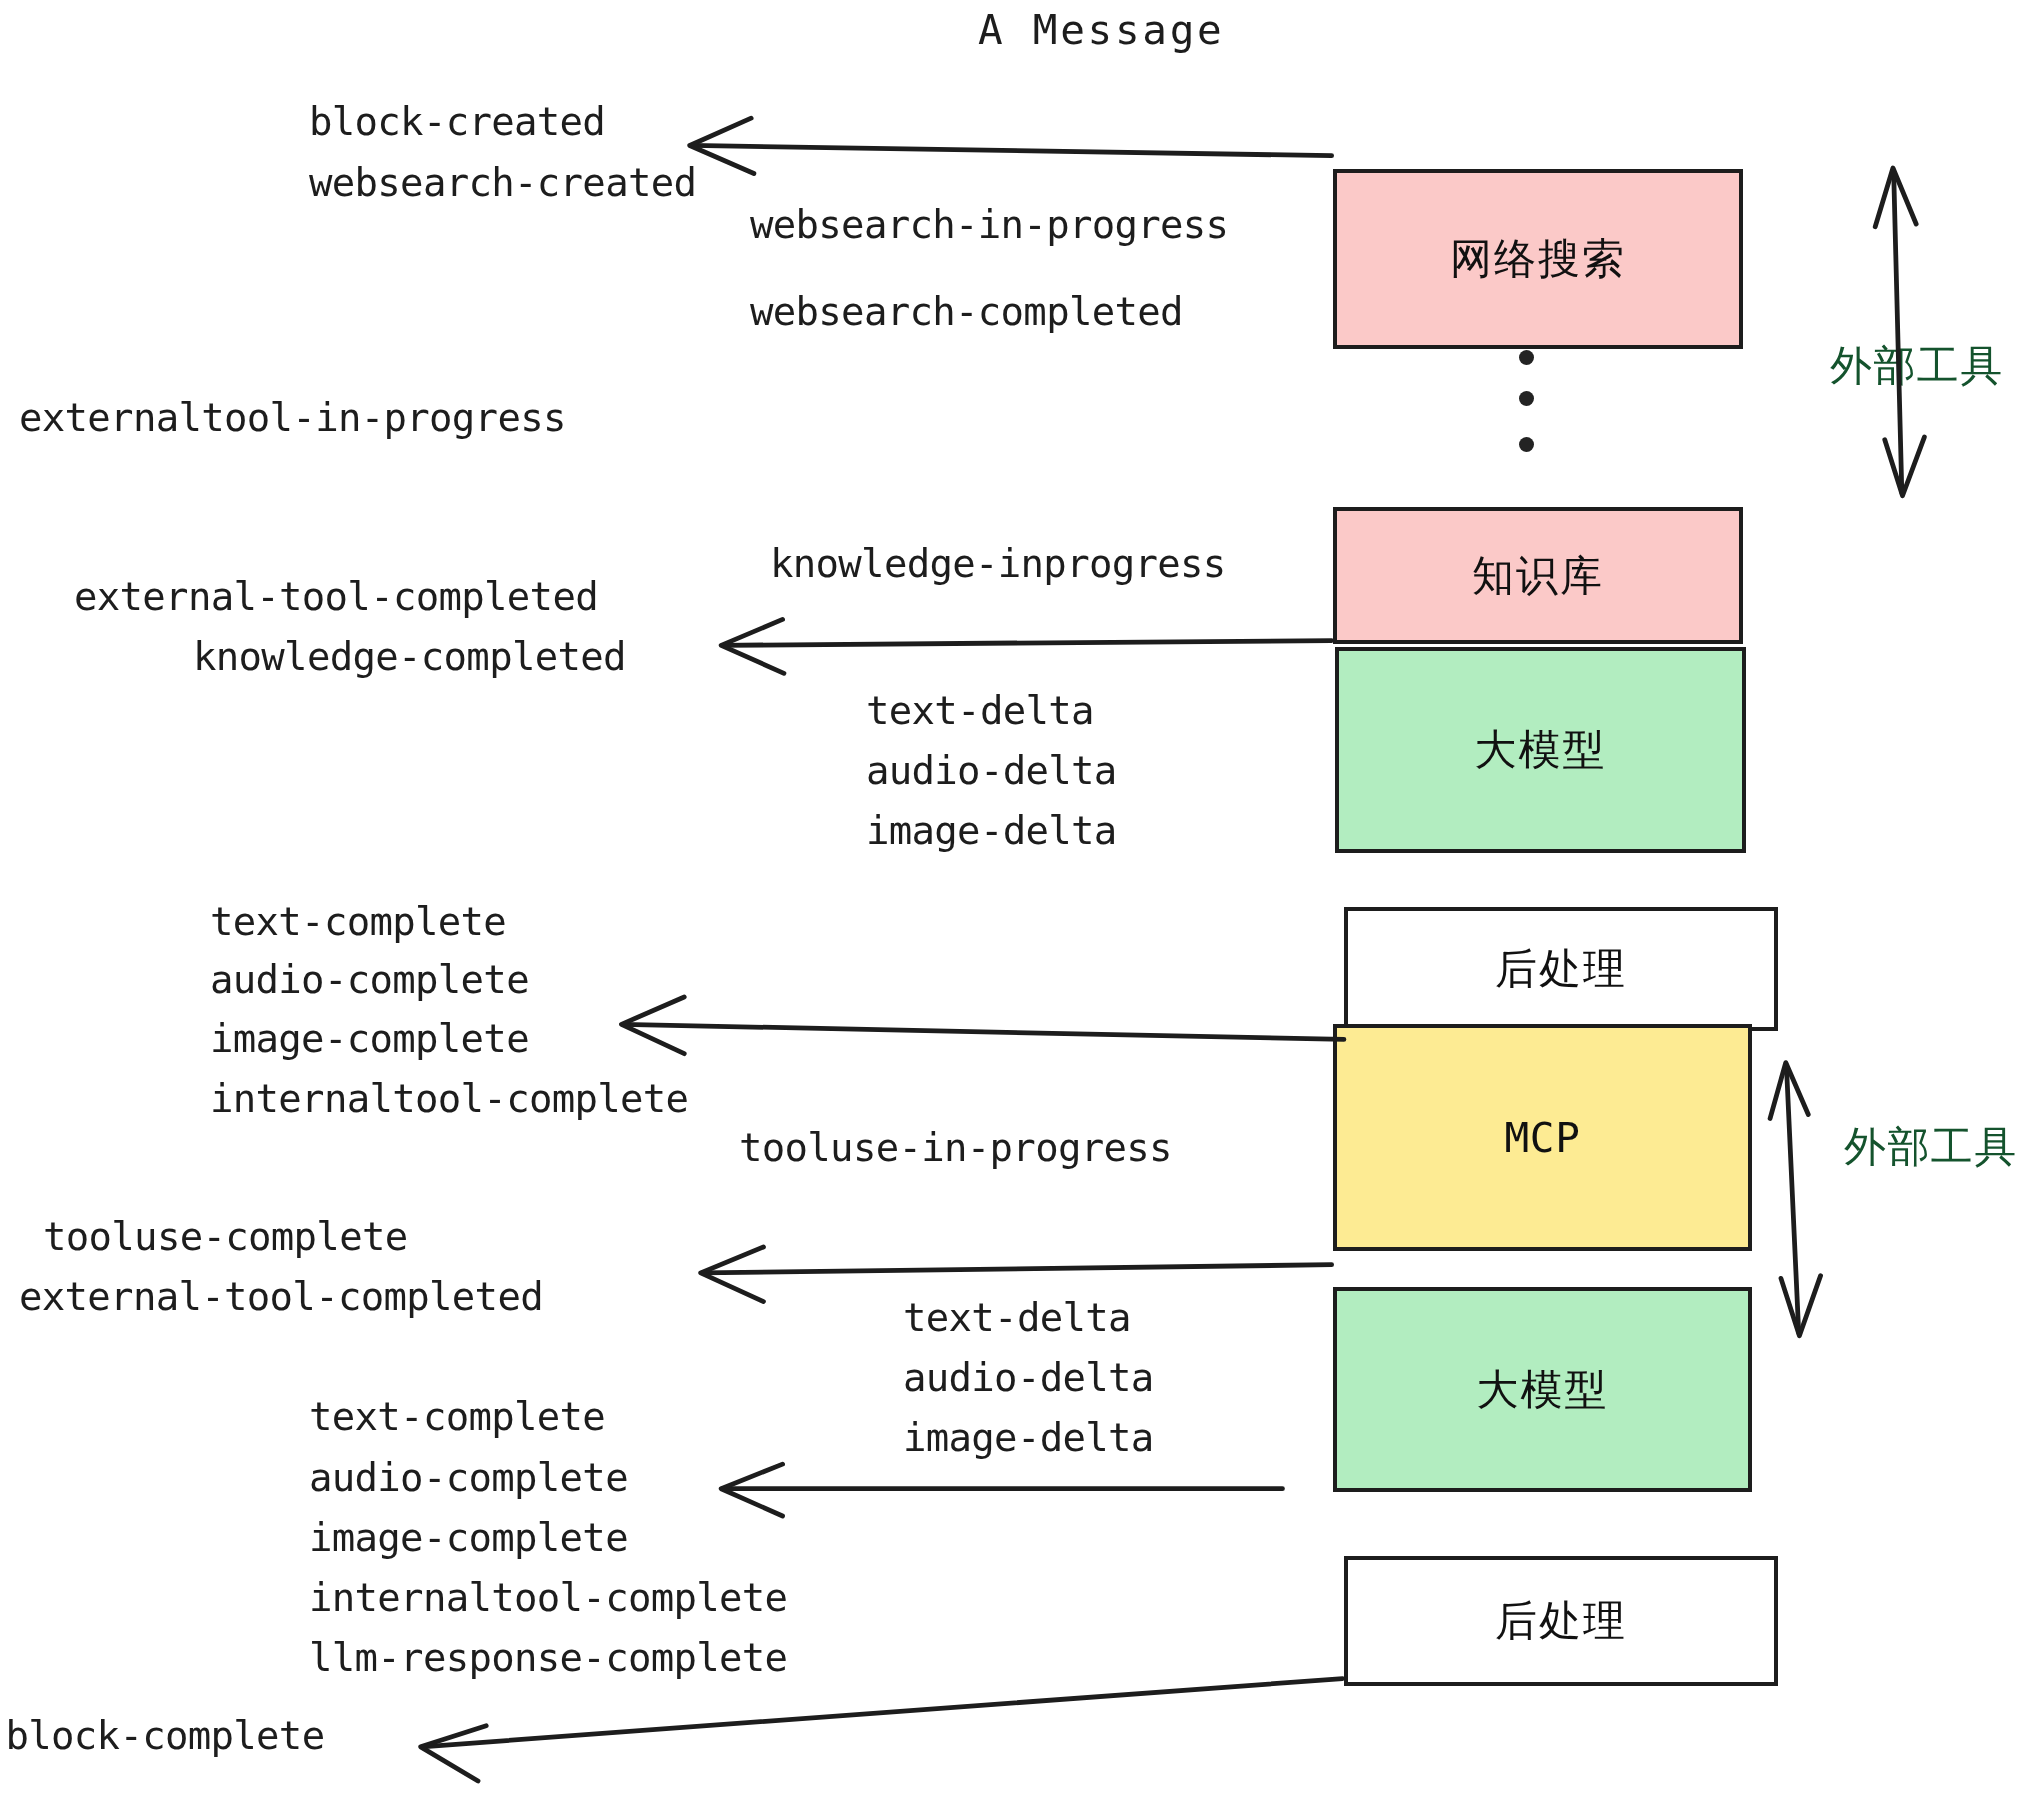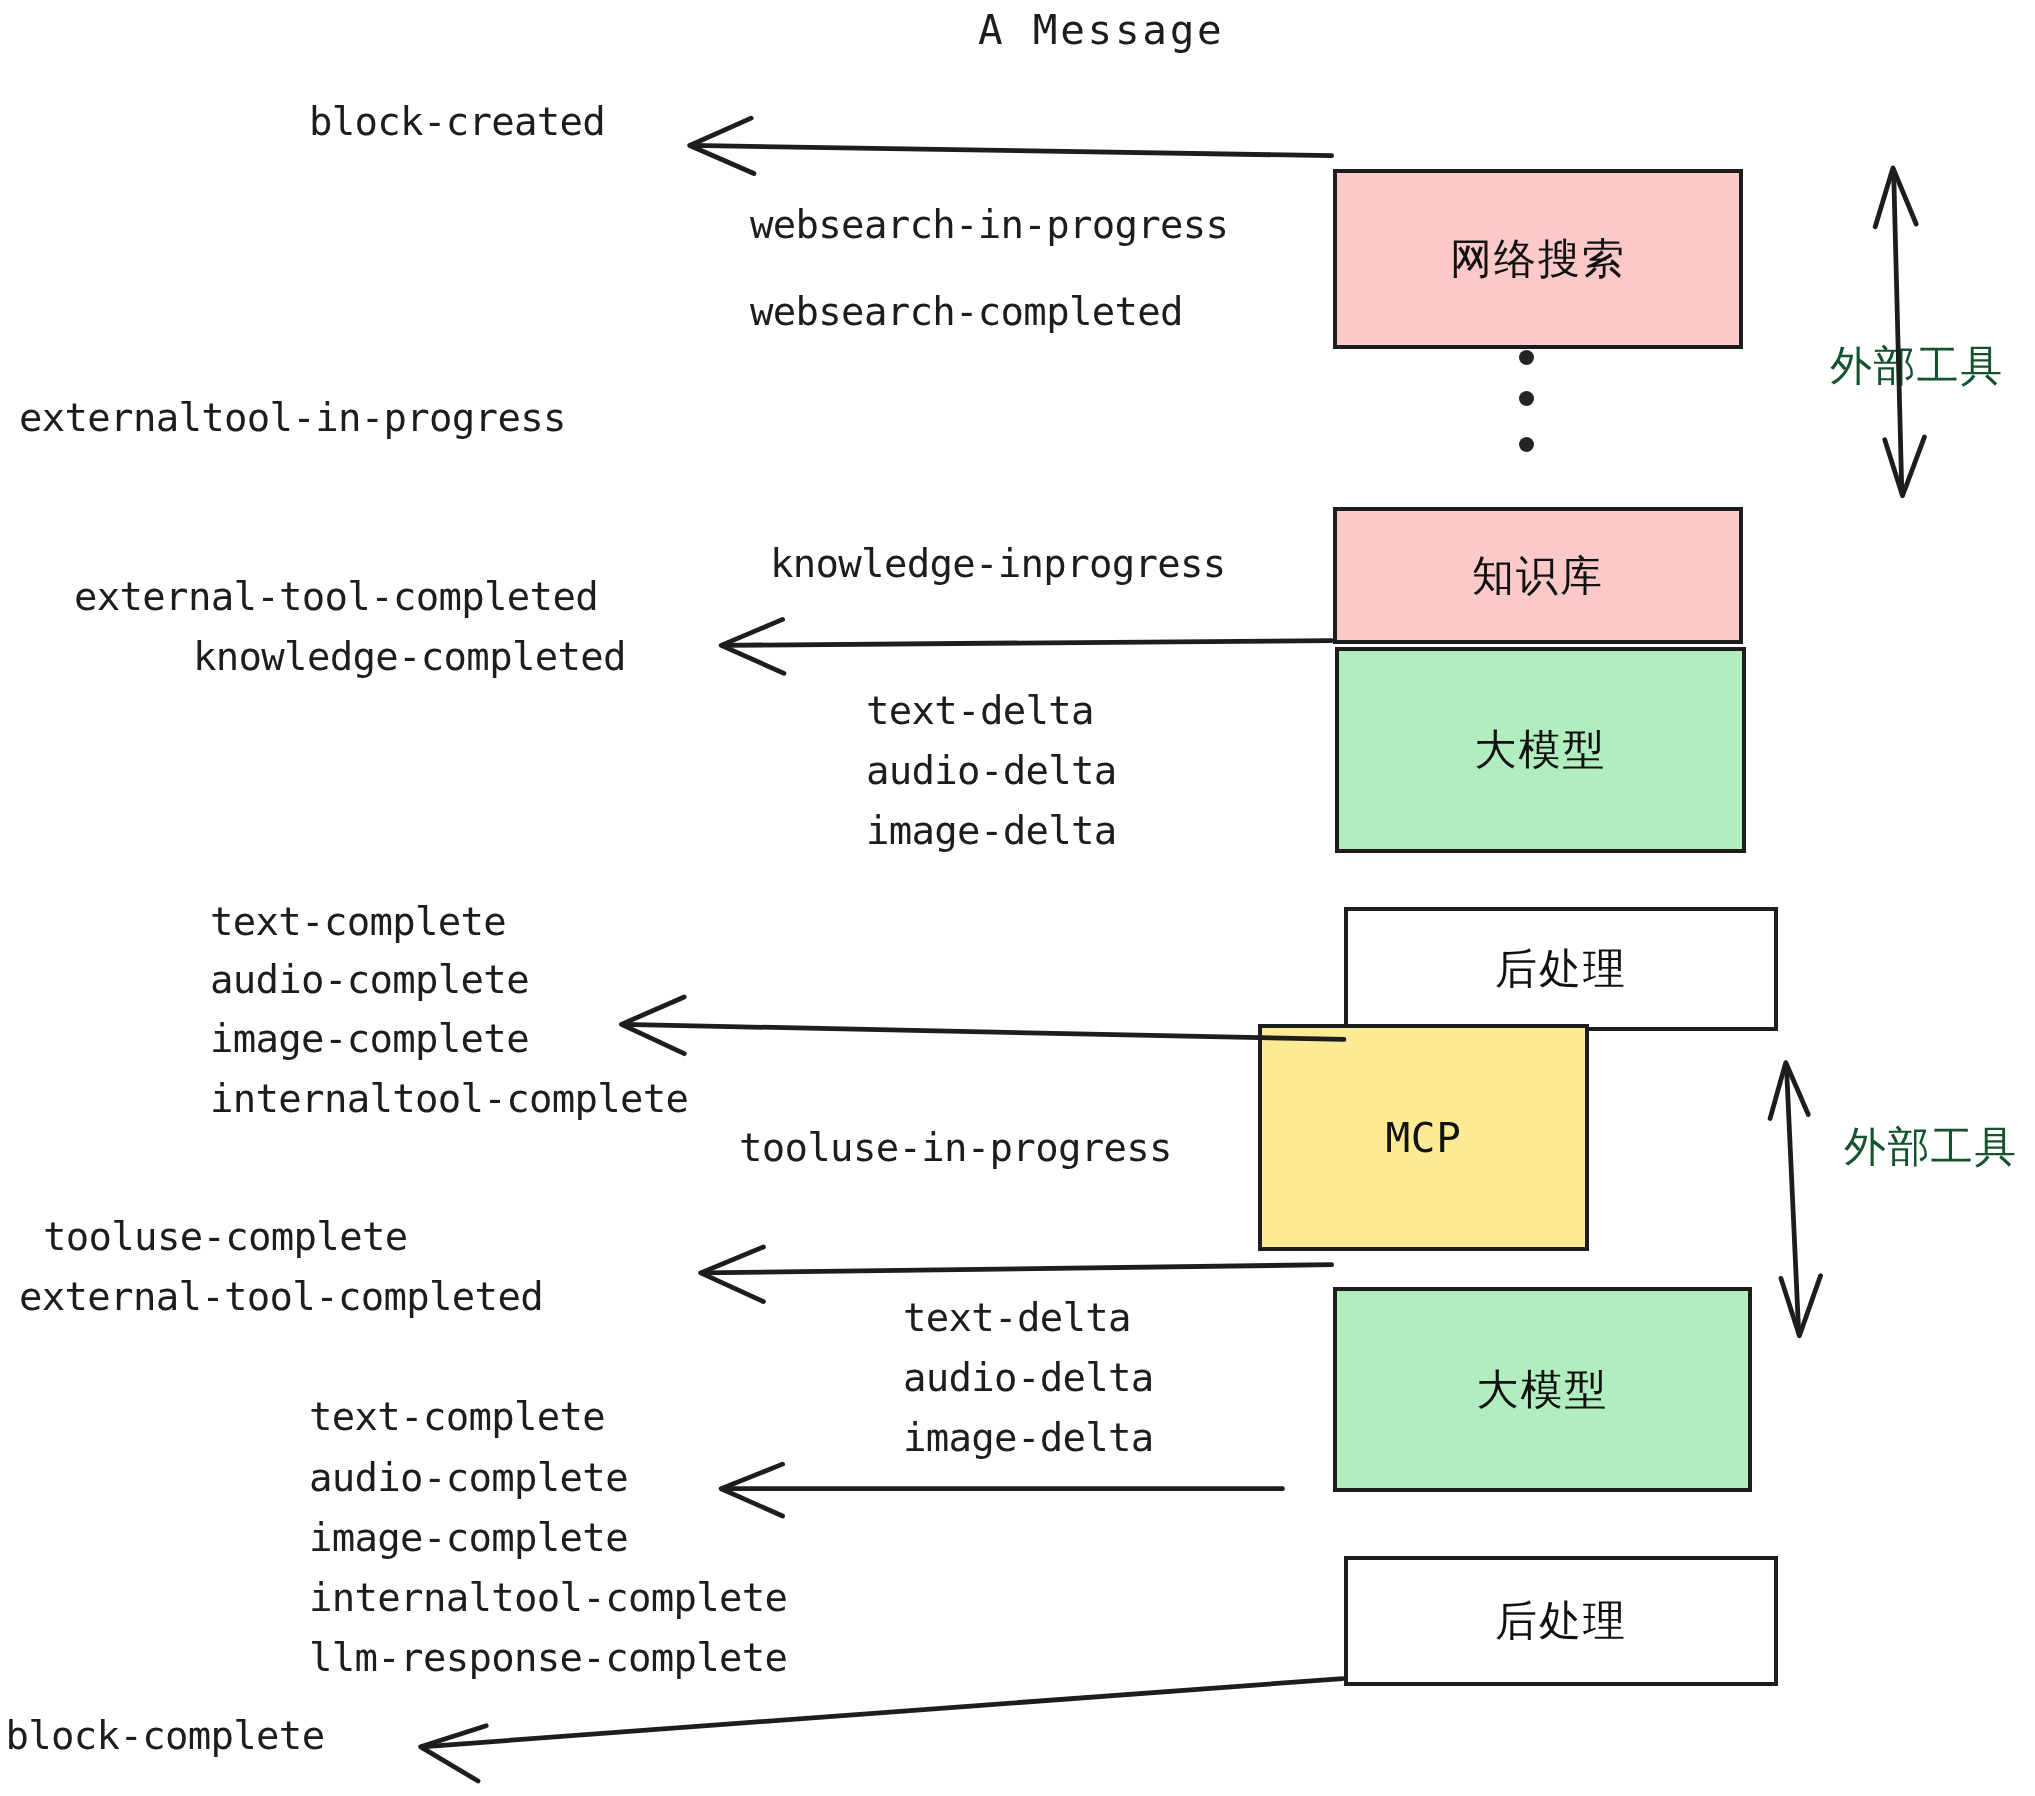--- a/index.html
+++ b/index.html
@@ -84,40 +84,41 @@
   </div>
 
   <div class="box cjk" style="left:1335px;top:647px;width:411px;height:206px;background:#B2EDC0;">
     <span>大模型</span>
   </div>
 
   <div class="box cjk" style="left:1344px;top:907px;width:434px;height:124px;background:#FFFFFF;">
     <span>后处理</span>
   </div>
 
-  <div class="box mono" style="left:1258px;top:1024px;width:331px;height:227px;background:#FDEB93;">
+  <div class="box mono" style="left:1333px;top:1024px;width:419px;height:227px;background:#FDEB93;">
     <span>MCP</span>
   </div>
 
   <div class="box cjk" style="left:1333px;top:1287px;width:419px;height:205px;background:#B2EDC0;">
     <span>大模型</span>
   </div>
 
   <div class="box cjk" style="left:1344px;top:1556px;width:434px;height:130px;background:#FFFFFF;">
     <span>后处理</span>
   </div>
 
   <div class="dot" style="left:1519px;top:350px;"></div>
   <div class="dot" style="left:1519px;top:391px;"></div>
   <div class="dot" style="left:1519px;top:437px;"></div>
 
   <div class="sidelbl" style="left:1830px;top:338px;">外部工具</div>
   <div class="sidelbl" style="left:1844px;top:1119px;">外部工具</div>
 
   <div class="lbl" style="left:309px;top:102px;">block-created</div>
+  <div class="lbl" style="left:309px;top:163px;">websearch-created</div>
   <div class="lbl" style="left:750px;top:205px;">websearch-in-progress</div>
   <div class="lbl" style="left:19px;top:398px;">externaltool-in-progress</div>
 
   <div class="lbl" style="left:750px;top:292px;">websearch-completed</div>
 
   <div class="lbl" style="left:770px;top:544px;">knowledge-inprogress</div>
   <div class="lbl" style="left:74px;top:577px;">external-tool-completed</div>
   <div class="lbl" style="left:193px;top:637px;">knowledge-completed</div>
 
   <div class="lbl" style="left:866px;top:691px;">text-delta</div>

